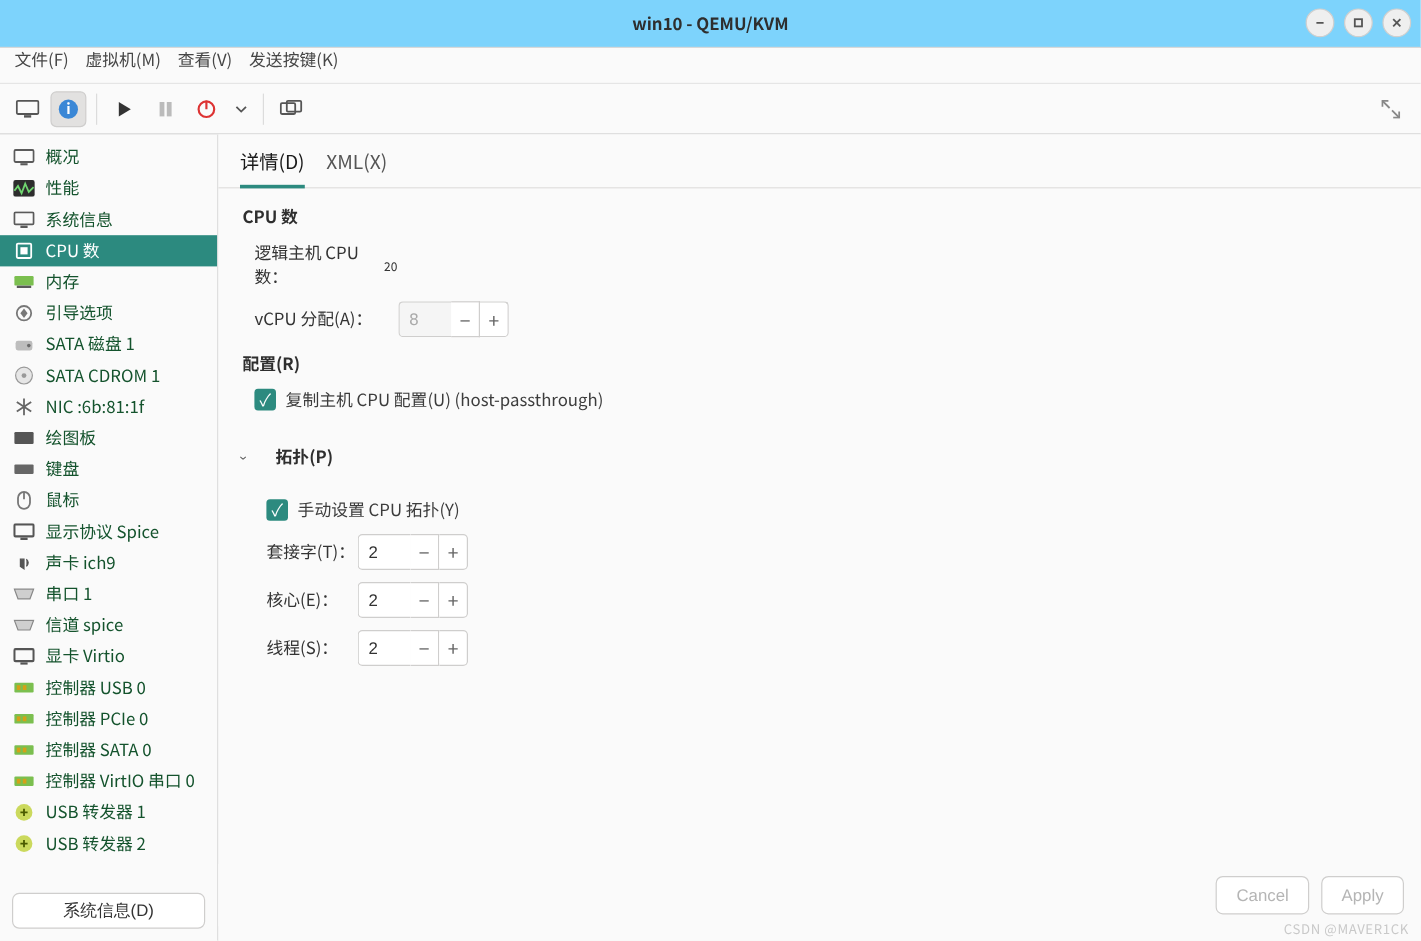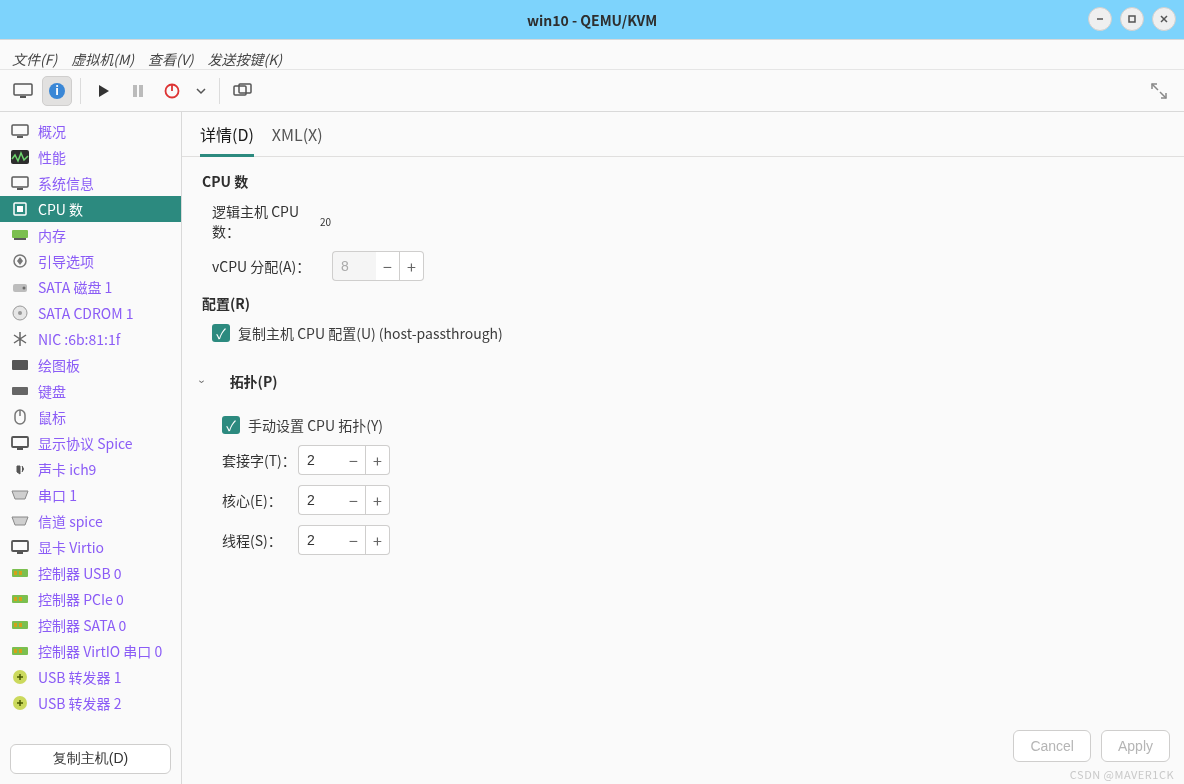--- a/index.html
+++ b/index.html
@@ -1,33 +1,33 @@
 <!DOCTYPE html>
 <html><head>
 <meta charset="utf-8">
 <style>
   * { box-sizing: border-box; margin: 0; padding: 0; }
   html, body { width: 1184px; height: 784px; font-family: "Noto Sans CJK SC", "Ubuntu", Arial, sans-serif; font-size: 14px; color: #3c3c3c; background: #f6f5f4; overflow: hidden; }
   .titlebar { height: 40px; background: #7dd3fc; border-bottom: 1px solid #d8d8d8; display: flex; align-items: center; position: relative; }
   .titlebar .title { flex: 1; text-align: center; font-weight: 700; font-size: 14px; color: #2e2e2e; }
   .titlebar .winbtns { position: absolute; right: 8px; top: 7px; display: flex; gap: 8px; }
   .winbtn { width: 24px; height: 24px; border: 1px solid #d0cfce; border-radius: 50%; background: #efefef; display: flex; align-items: center; justify-content: center; font-size: 12px; color: #555; cursor: pointer; }
-  .menubar { height: 30px; background: #fafafa; display: flex; align-items: flex-end; gap: 14px; padding: 0 12px; border-bottom: 1px solid #e5e5e5; font-style: italic; }
+  .menubar { height: 30px; background: #fafafa; display: flex; align-items: flex-start; gap: 14px; padding: 0 12px; border-bottom: 1px solid #e5e5e5; }
   .menu-item { font-size: 14px; color: #464646; cursor: pointer; }
   .toolbar { height: 42px; background: #fafafa; border-bottom: 1px solid #d9d9d9; display: flex; align-items: center; padding: 0 8px; position: relative; }
   .tb-group { display: flex; align-items: center; gap: 4px; }
   .tb-sep { width: 1px; height: 26px; background: #dcdcdc; margin: 0 8px; }
   .tb-btn { width: 30px; height: 30px; border: 1px solid transparent; border-radius: 5px; display: flex; align-items: center; justify-content: center; cursor: pointer; }
   .tb-btn.active { background: #e2e1e0; border-color: #cfcecd; }
   .tb-btn svg, .tb-icon svg { display: block; }
   .fullscreen { position: absolute; right: 12px; top: 8px; width: 26px; height: 26px; display:flex; align-items:center; justify-content:center; cursor:pointer; color:#888; }
   .body { display: flex; height: calc(784px - 40px - 30px - 42px); }
   .sidebar { width: 182px; border-right: 1px solid #d9d9d9; background: #fafafa; display: flex; flex-direction: column; }
   .device-list { flex: 1; overflow-y: auto; padding-top: 6px; }
-  .device-item { display: flex; align-items: center; gap: 8px; padding: 3px 10px; cursor: pointer; font-size: 14px; color: #8b5cf6; height: 26px; }
+  .device-item { display: flex; align-items: center; gap: 8px; padding: 3px 10px; cursor: pointer; font-size: 14px; color: #14532d; height: 26px; }
   .device-item .dicon { width: 20px; height: 20px; display:flex; align-items:center; justify-content:center; }
   .device-item.selected { background: #2c8a7f; color: #fff; }
   .add-hw-row { padding: 8px 10px 10px; }
   .add-hw { width: 100%; height: 30px; background: #fff; border: 1px solid #cfcecd; border-radius: 6px; font-size: 14px; color: #333; cursor: pointer; }
   .main { flex: 1; display: flex; flex-direction: column; background: #fafafa; position: relative; }
   .tabs { display: flex; gap: 18px; padding: 10px 18px 0 18px; border-bottom: 1px solid #e0dfde; }
   .tab { padding-bottom: 8px; font-size: 16px; color: #555; cursor: pointer; }
   .tab.active { color: #1a1a1a; border-bottom: 3px solid #2c8a7f; margin-bottom: -1px; }
   .content { flex: 1; padding: 14px 20px; overflow-y: auto; }
   .section-title { font-weight: 700; font-size: 14px; color: #2e2e2e; margin-bottom: 10px; }
@@ -346,21 +346,21 @@
           <span class="dicon">
             <svg width="16" height="16">
               <circle cx="8" cy="8" r="7" fill="#cbd95d"></circle>
               <path d="M5 8 L11 8 M8 5 L8 11" stroke="#4a5a00" stroke-width="1.5"></path>
             </svg>
           </span>
           <span>USB 转发器 2</span>
         </div>
       </div>
     <div class="add-hw-row">
-      <button class="add-hw">复制主机(D)</button>
+      <button class="add-hw">系统信息(D)</button>
     </div>
   </div>
 
   <div class="main">
     <div class="tabs">
       <div class="tab active">详情(D)</div>
       <div class="tab">XML(X)</div>
     </div>
 
     <div class="content">

